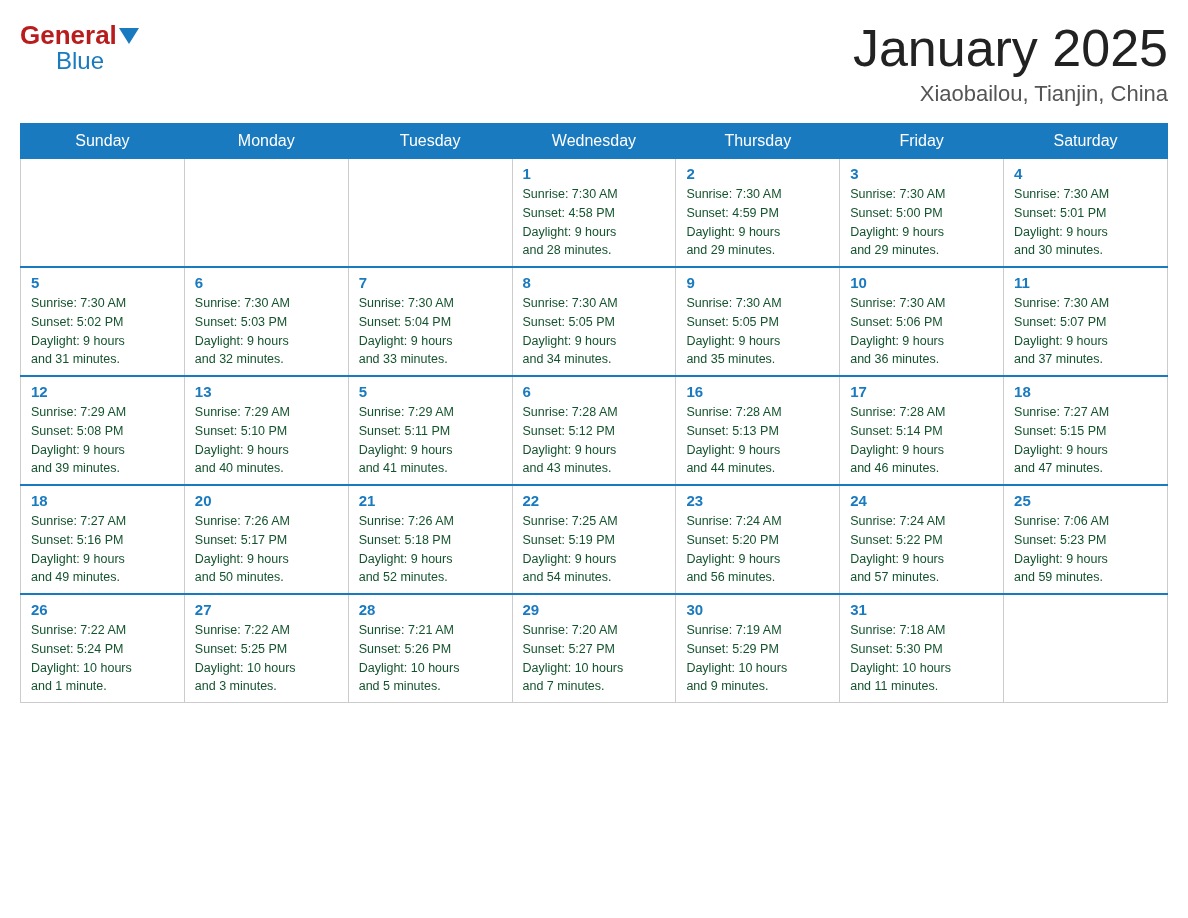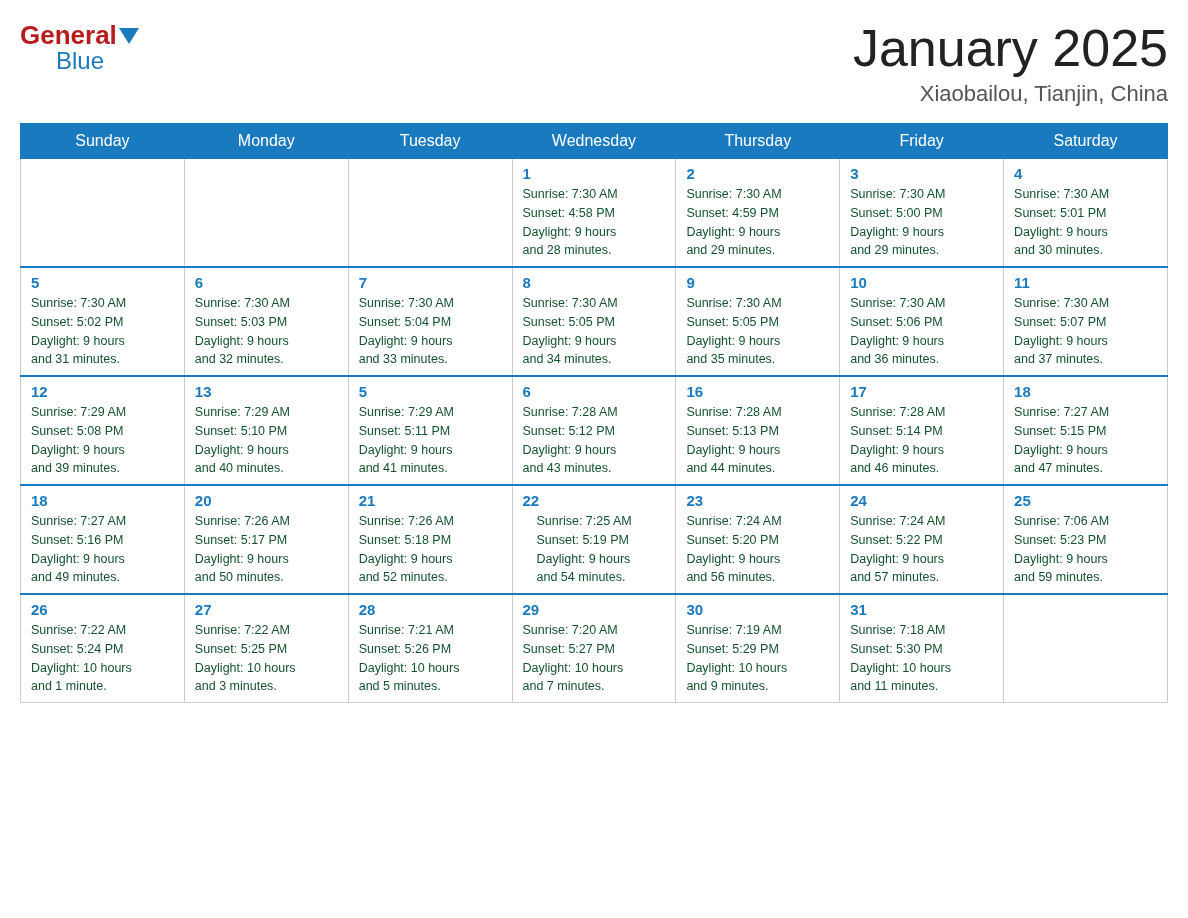--- a/index.html
+++ b/index.html
@@ -283,21 +283,21 @@
         </td>
         <td>
           <span class="day-number">21</span>
           <div class="day-info" style="white-space: pre-line;">Sunrise: 7:26 AM
 Sunset: 5:18 PM
 Daylight: 9 hours
 and 52 minutes.</div>
         </td>
         <td>
           <span class="day-number">22</span>
-          <div class="day-info" style="white-space: pre-line; margin-left: 14px;">Sunrise: 7:25 AM
+          <div class="day-info" style="white-space: pre-line;">Sunrise: 7:25 AM
 Sunset: 5:19 PM
 Daylight: 9 hours
 and 54 minutes.</div>
         </td>
         <td>
           <span class="day-number">23</span>
           <div class="day-info" style="white-space: pre-line;">Sunrise: 7:24 AM
 Sunset: 5:20 PM
 Daylight: 9 hours
 and 56 minutes.</div>

